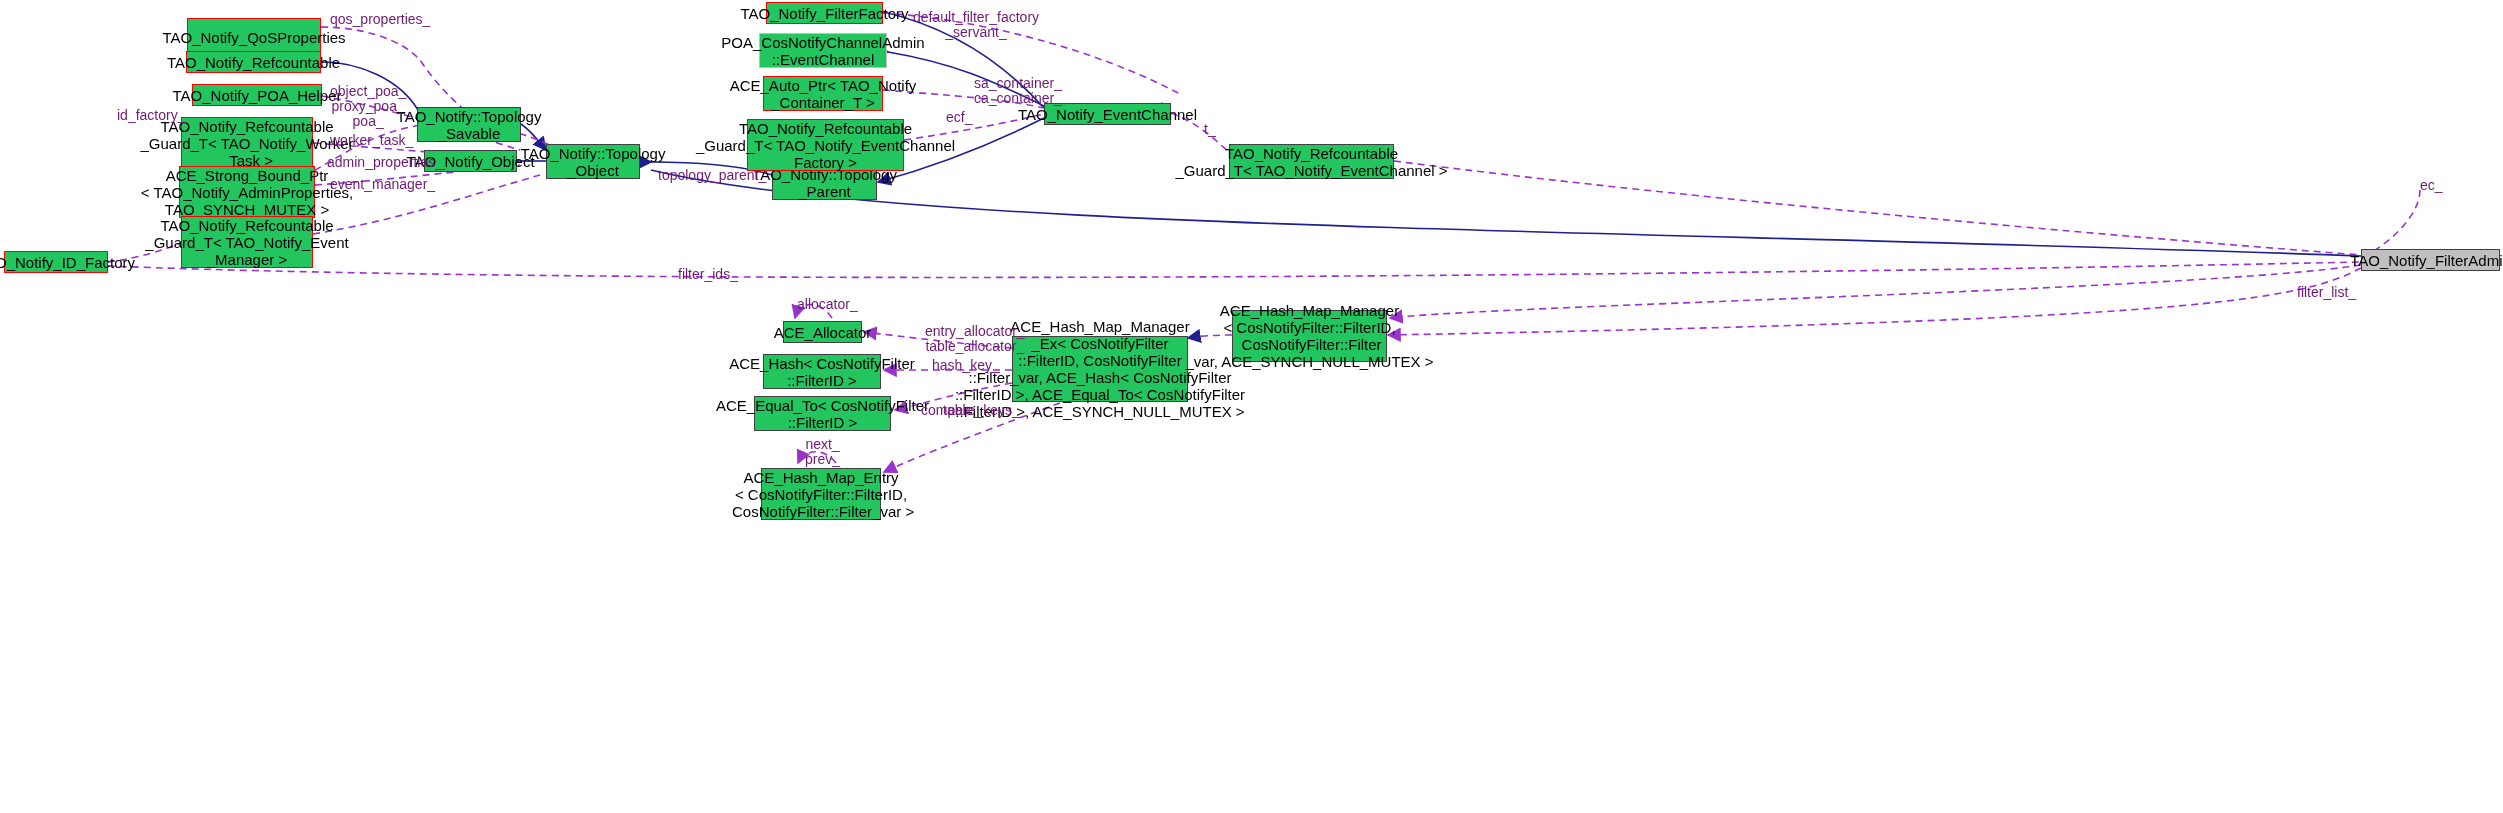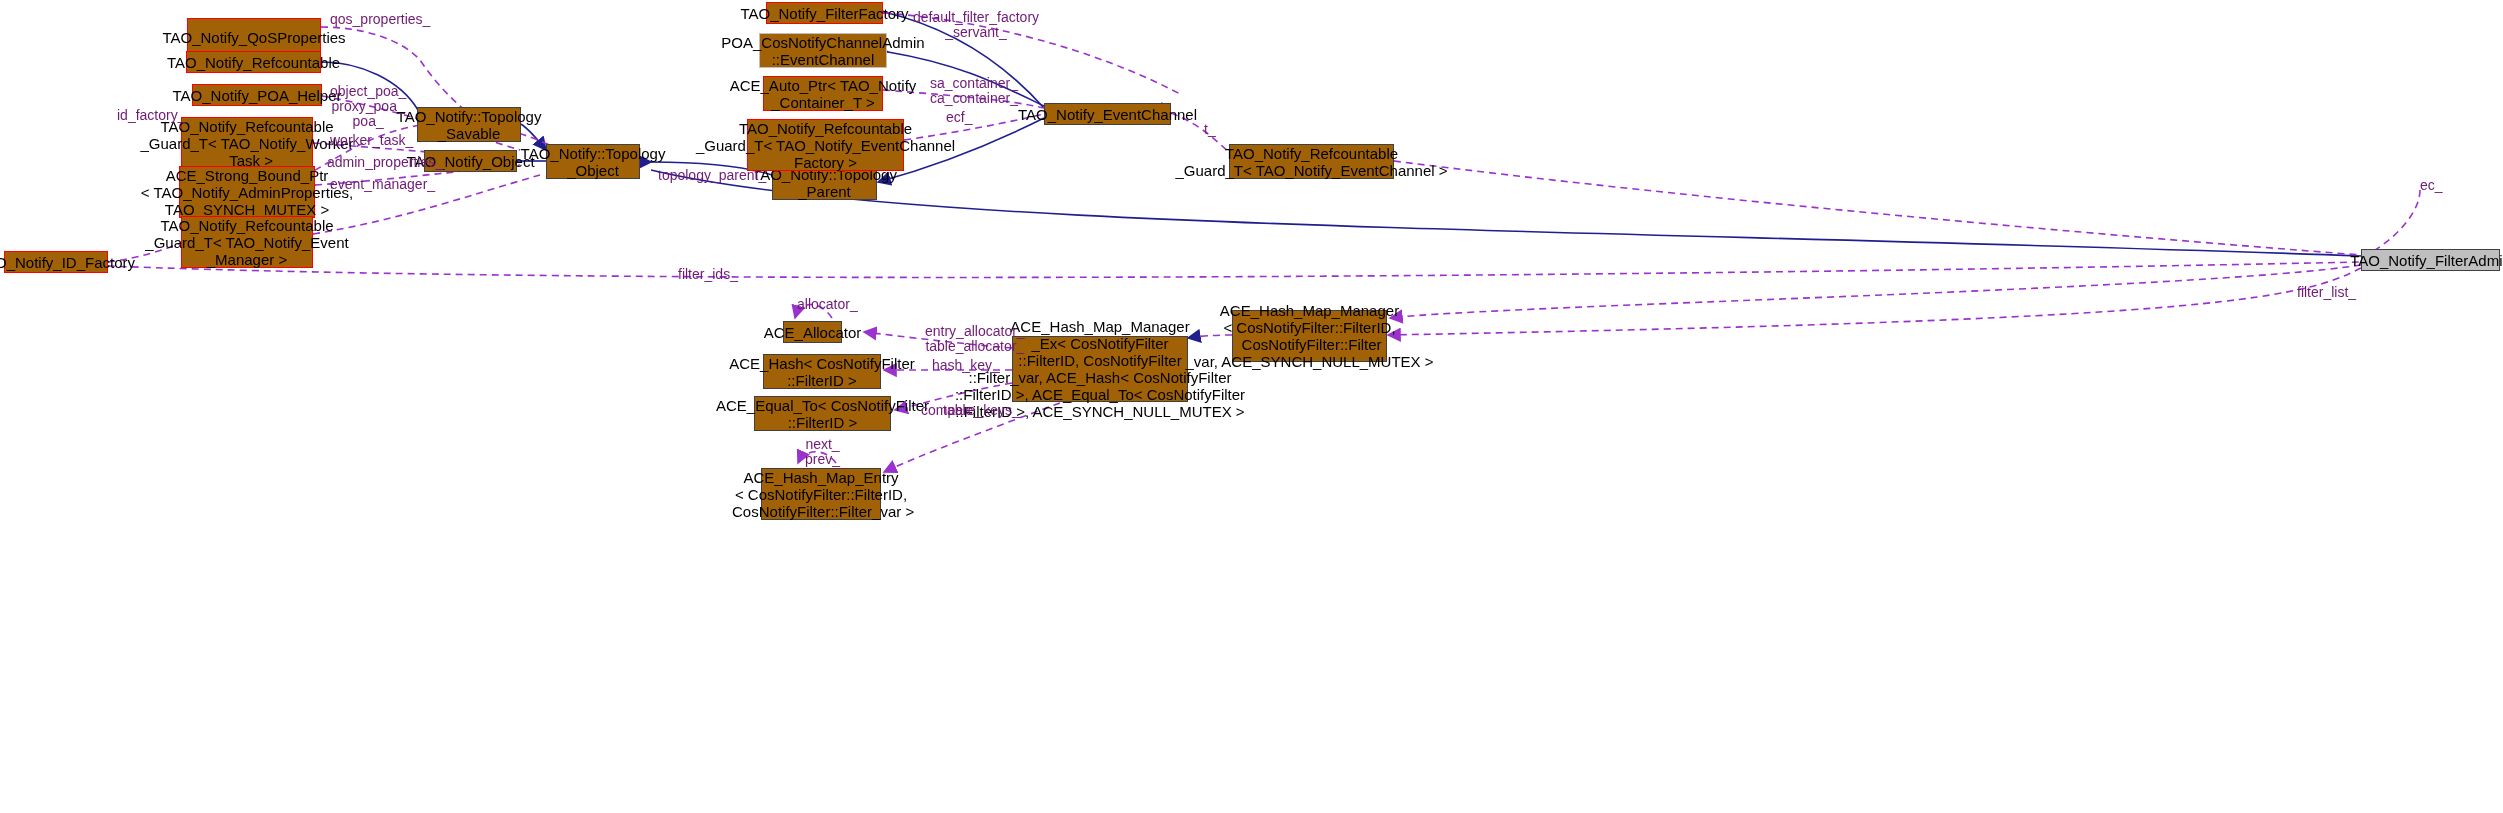--- a/index.html
+++ b/index.html
@@ -26,21 +26,21 @@
   .node {
     position: absolute;
     box-sizing: border-box;
     display: flex;
     align-items: center;
     justify-content: center;
     text-align: center;
     font-size: 15px;
     line-height: 17px;
     color: #000000;
-    background: #a16207;
+    background: #22c55e;
     white-space: pre;
     padding: 1px 4px;
     z-index: 5;
   }
   
   .node.red {
     border: 1.5px solid #ff0000;
   }
   
   .node.dark {
@@ -156,21 +156,21 @@
 ::EventChannel</div>
       <div class="node red" style="left: 763px; top: 76px; width: 120px; height: 35px;">ACE_Auto_Ptr&lt; TAO_Notify
 _Container_T &gt;</div>
       <div class="node red" style="left: 747px; top: 119px; width: 157px; height: 52px;">TAO_Notify_Refcountable
 _Guard_T&lt; TAO_Notify_EventChannel
 Factory &gt;</div>
       <div class="node dark" style="left: 1044px; top: 103px; width: 127px; height: 22px;">TAO_Notify_EventChannel</div>
       <div class="node dark" style="left: 1229px; top: 144px; width: 165px; height: 35px;">TAO_Notify_Refcountable
 _Guard_T&lt; TAO_Notify_EventChannel &gt;</div>
       <div class="node current" style="left: 2361px; top: 249px; width: 139px; height: 22px;">TAO_Notify_FilterAdmin</div>
-      <div class="node dark" style="left: 783px; top: 321px; width: 59px; height: 22px;">ACE_Allocator</div>
+      <div class="node dark" style="left: 783px; top: 321px; width: 79px; height: 22px;">ACE_Allocator</div>
       <div class="node dark" style="left: 763px; top: 354px; width: 118px; height: 35px;">ACE_Hash&lt; CosNotifyFilter
 ::FilterID &gt;</div>
       <div class="node dark" style="left: 754px; top: 396px; width: 137px; height: 35px;">ACE_Equal_To&lt; CosNotifyFilter
 ::FilterID &gt;</div>
       <div class="node dark" style="left: 761px; top: 468px; width: 120px; height: 52px;">ACE_Hash_Map_Entry
 &lt; CosNotifyFilter::FilterID,
  CosNotifyFilter::Filter_var &gt;</div>
       <div class="node dark" style="left: 1012px; top: 336px; width: 176px; height: 66px;">ACE_Hash_Map_Manager
 _Ex&lt; CosNotifyFilter
 ::FilterID, CosNotifyFilter
@@ -187,21 +187,21 @@
       <div class="edge-label" style="left: 117px; top: 108px;">id_factory_</div>
       <div class="edge-label" style="left: 330px; top: 84px;">object_poa_
 proxy_poa_
 poa_</div>
       <div class="edge-label" style="left: 330px; top: 133px;">worker_task_</div>
       <div class="edge-label" style="left: 327px; top: 155px;">admin_properties_</div>
       <div class="edge-label" style="left: 330px; top: 177px;">event_manager_</div>
       <div class="edge-label" style="left: 658px; top: 168px;">topology_parent_</div>
       <div class="edge-label" style="left: 913px; top: 10px;">default_filter_factory
 _servant_</div>
-      <div class="edge-label" style="left: 930px; top: 76px;">sa_container_
+      <div class="edge-label" style="left: 974px; top: 76px;">sa_container_
 ca_container_</div>
       <div class="edge-label" style="left: 946px; top: 110px;">ecf_</div>
       <div class="edge-label" style="left: 1204px; top: 122px;">t_</div>
       <div class="edge-label" style="left: 2420px; top: 178px;">ec_</div>
       <div class="edge-label" style="left: 678px; top: 267px;">filter_ids_</div>
       <div class="edge-label" style="left: 2297px; top: 285px;">filter_list_</div>
       <div class="edge-label" style="left: 797px; top: 297px;">allocator_</div>
       <div class="edge-label" style="left: 925px; top: 324px;">entry_allocator_
 table_allocator_</div>
       <div class="edge-label" style="left: 932px; top: 358px;">hash_key_</div>

